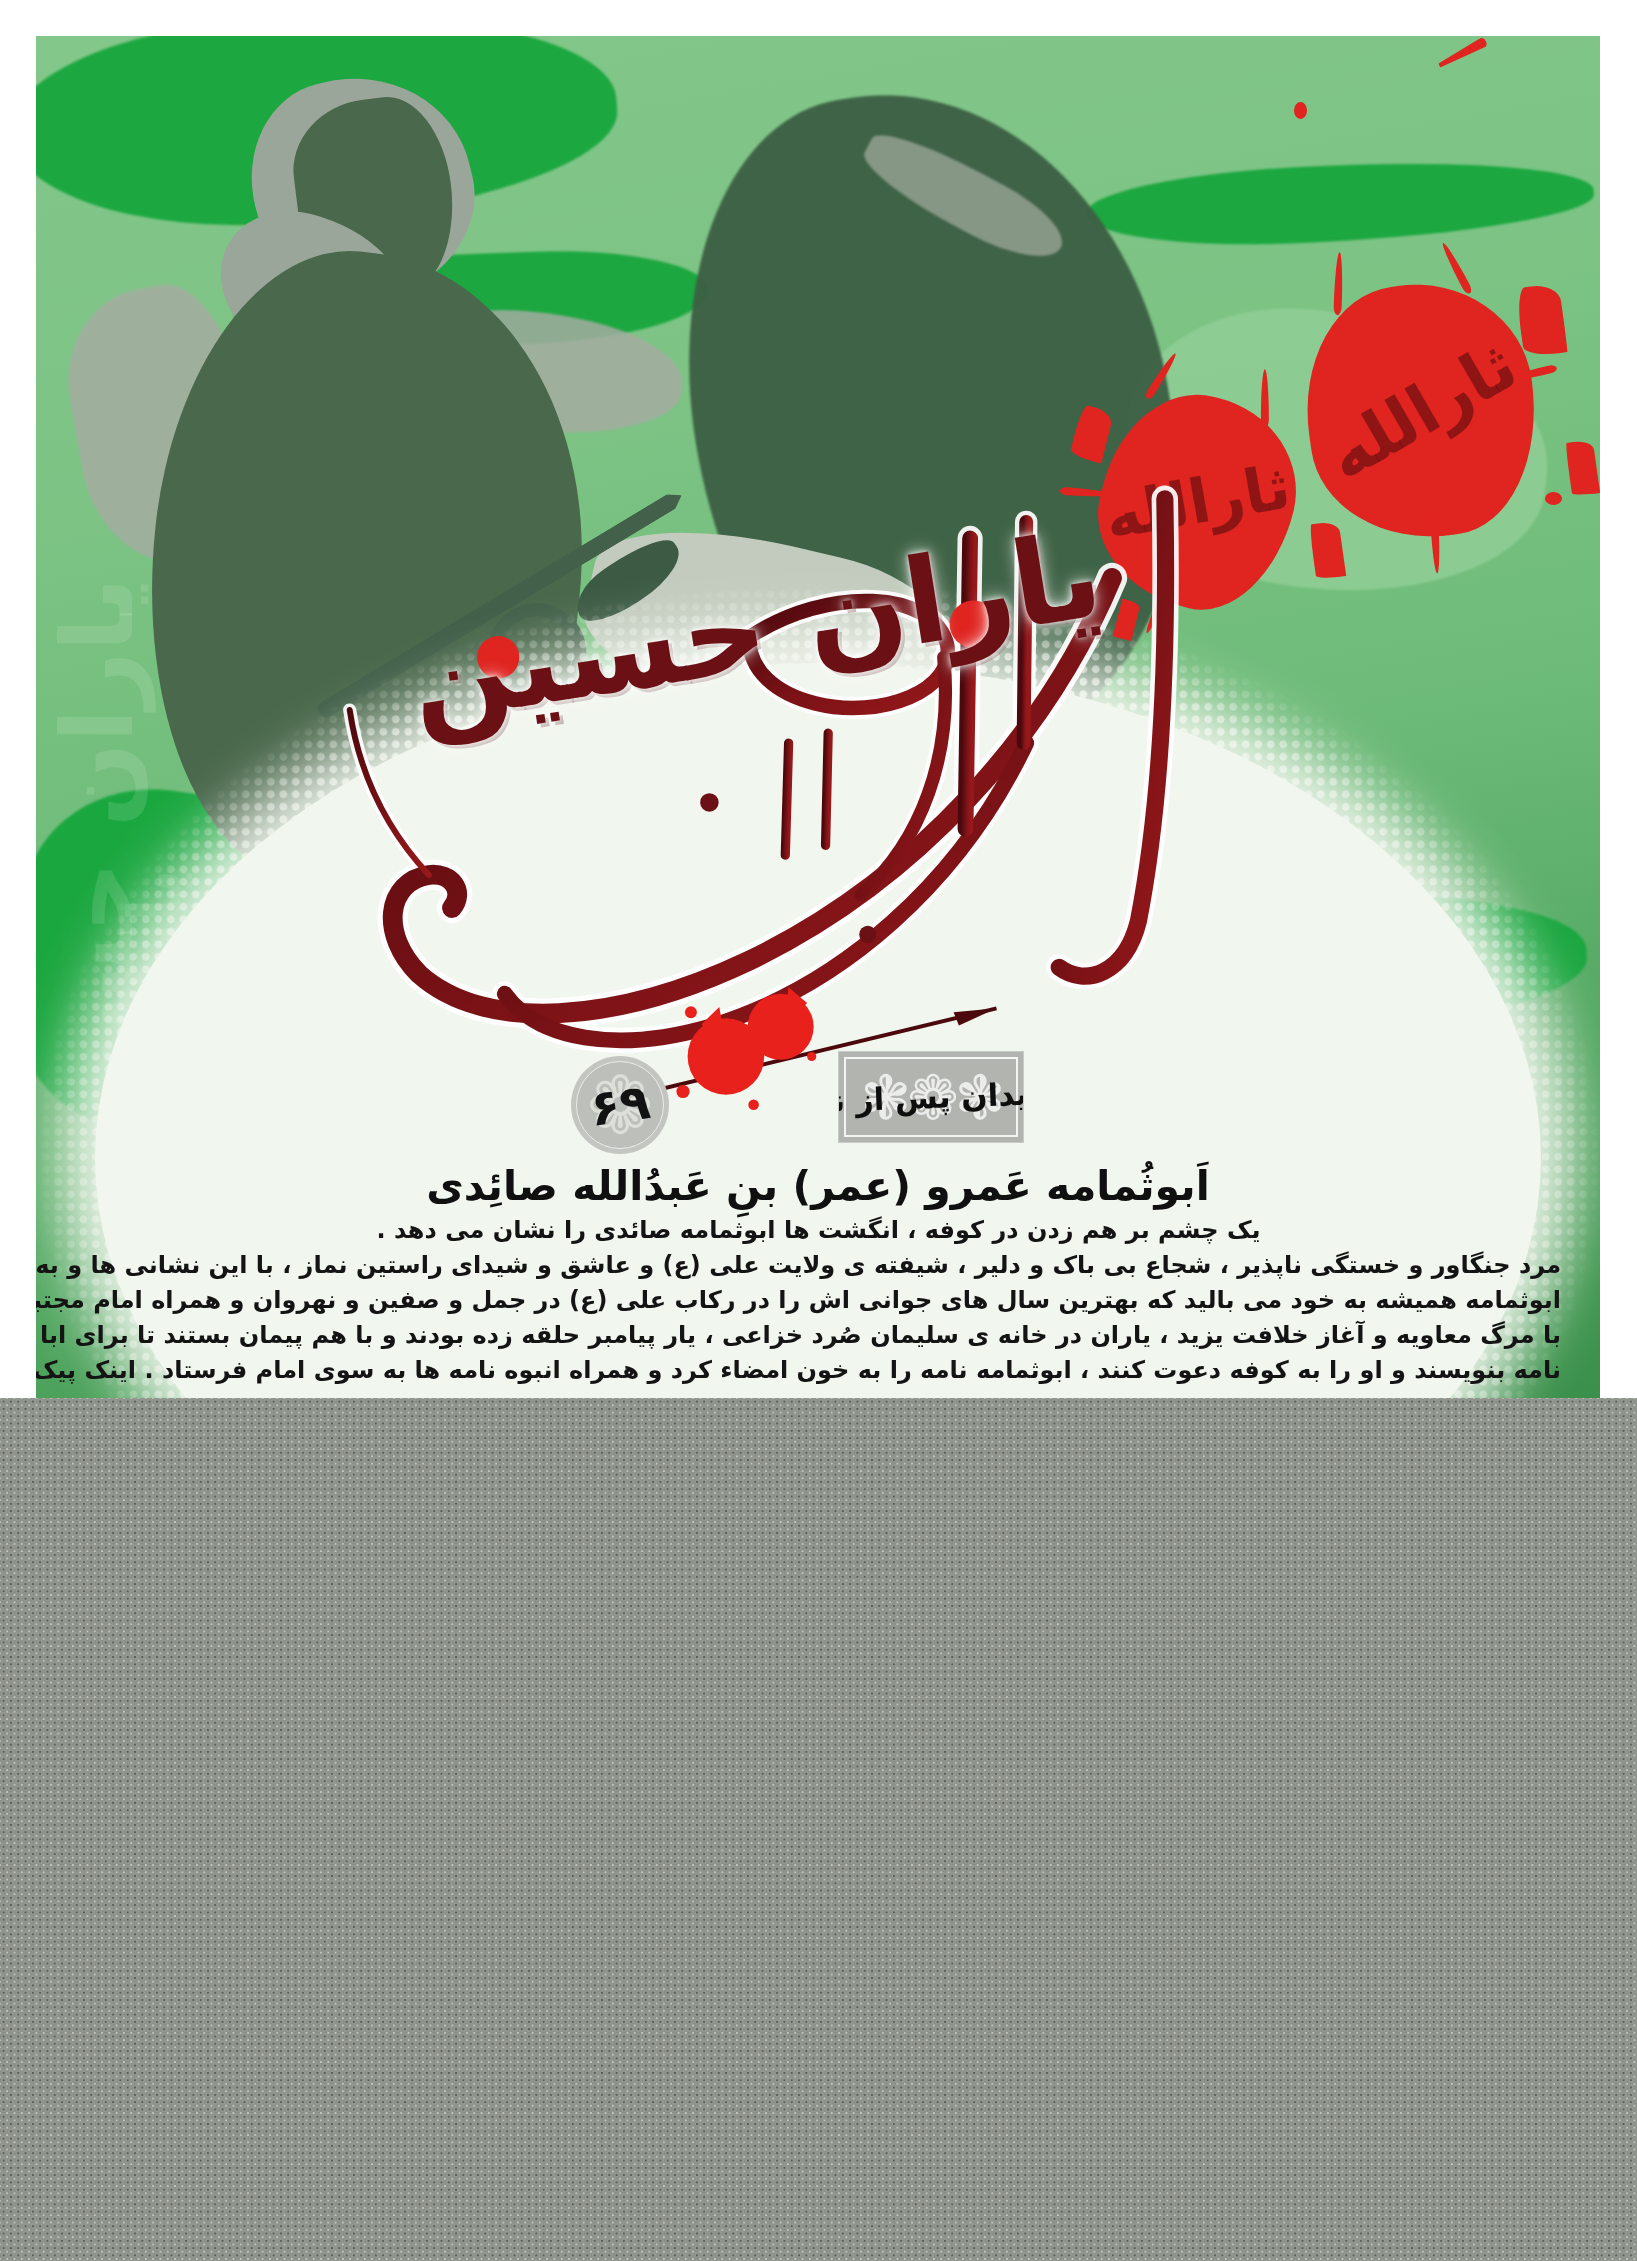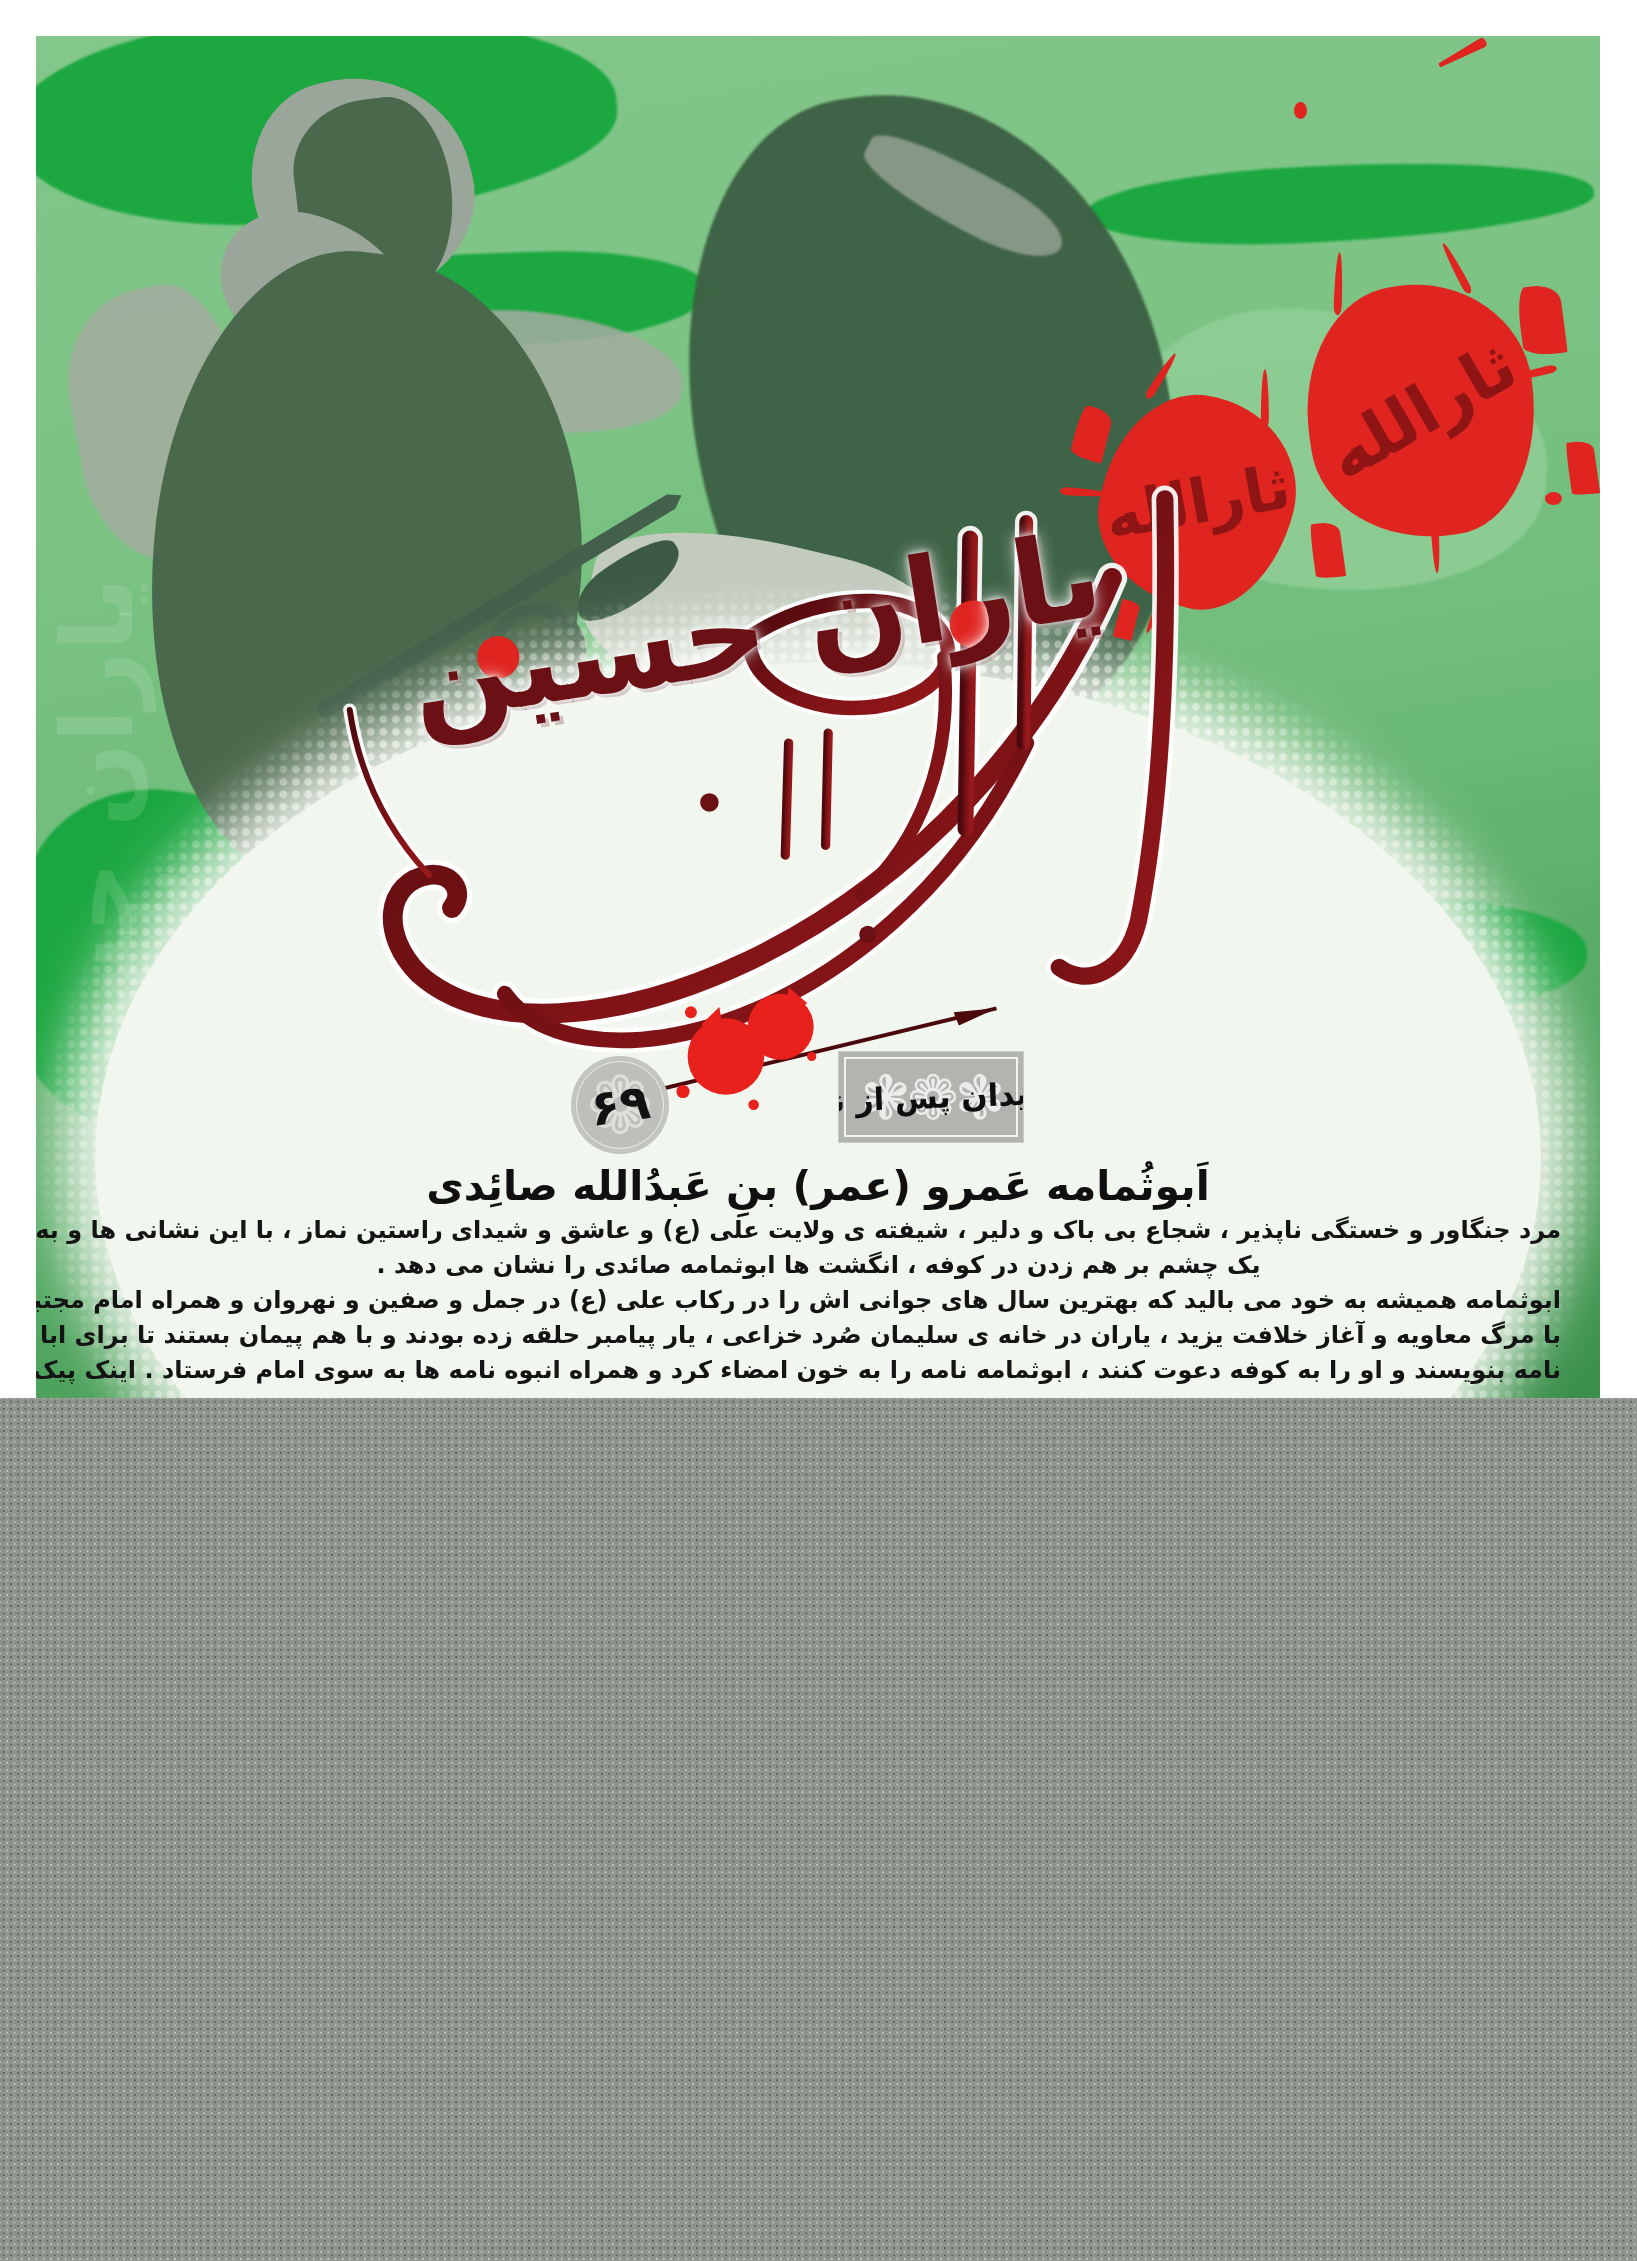--- a/index.html
+++ b/index.html
@@ -267,22 +267,22 @@
 
   <div class="series-box">
     <div class="series-frame"></div>
     <span class="series-ornament">❃❁❃</span>
     <span class="series-label">شهیدان پس از نماز</span>
   </div>
 
   <div class="title">اَبوثُمامه عَمرو (عمر) بنِ عَبدُالله صائِدی</div>
 
   <div class="bodytext">
+    <div class="line">یک چشم بر هم زدن در کوفه ، انگشت ها ابوثمامه صائدی را نشان می دهد .</div>
     <div class="line">مرد جنگاور و خستگی ناپذیر ، شجاع بی باک و دلیر ،  شیفته ی ولایت علی (ع) و عاشق و شیدای راستین نماز ، با این نشانی ها و به</div>
-    <div class="line">یک چشم بر هم زدن در کوفه ، انگشت ها ابوثمامه صائدی را نشان می دهد .</div>
     <div class="line">ابوثمامه همیشه به خود می بالید که بهترین سال های جوانی اش را در رکاب علی (ع) در جمل و صفین و نهروان و همراه امام مجتبی سپری کرده بود.</div>
     <div class="line">با مرگ معاویه و آغاز خلافت یزید ، یاران در خانه ی سلیمان صُرد خزاعی ، یار پیامبر حلقه زده بودند و با هم پیمان بستند تا برای ابا عبدالله</div>
     <div class="line">نامه بنویسند و او را به کوفه دعوت کنند ، ابوثمامه نامه را به خون امضاء کرد و همراه انبوه نامه ها به سوی امام فرستاد . اینک پیک امام حسین (ع)</div>
   </div>
 
 </div>
 
 <div class="gray-overlay"></div>
 
 

